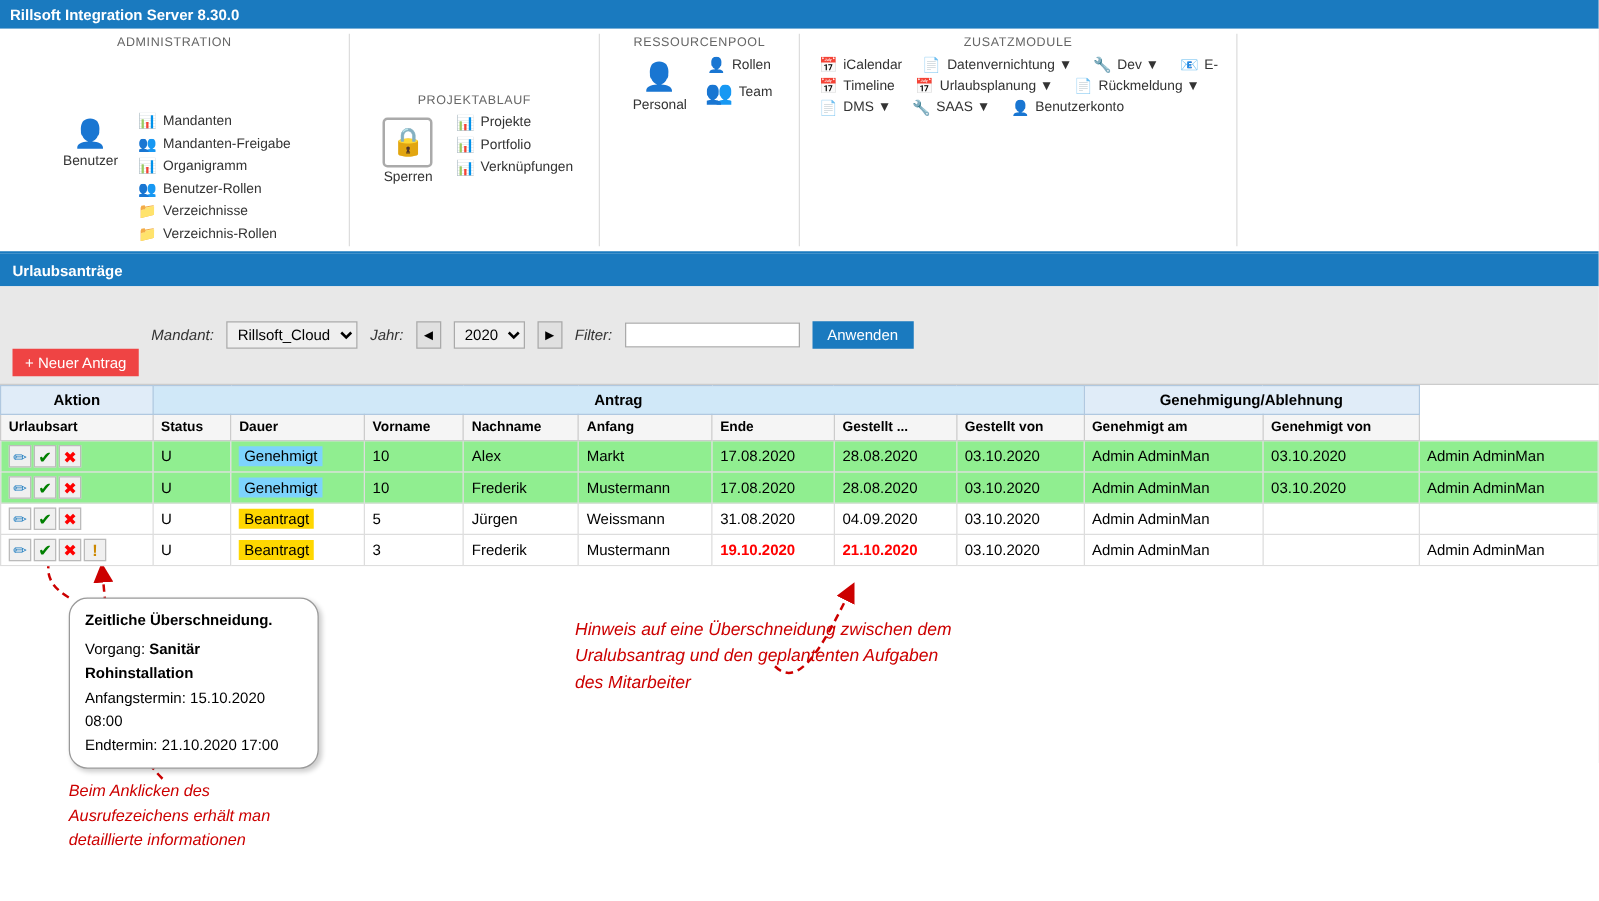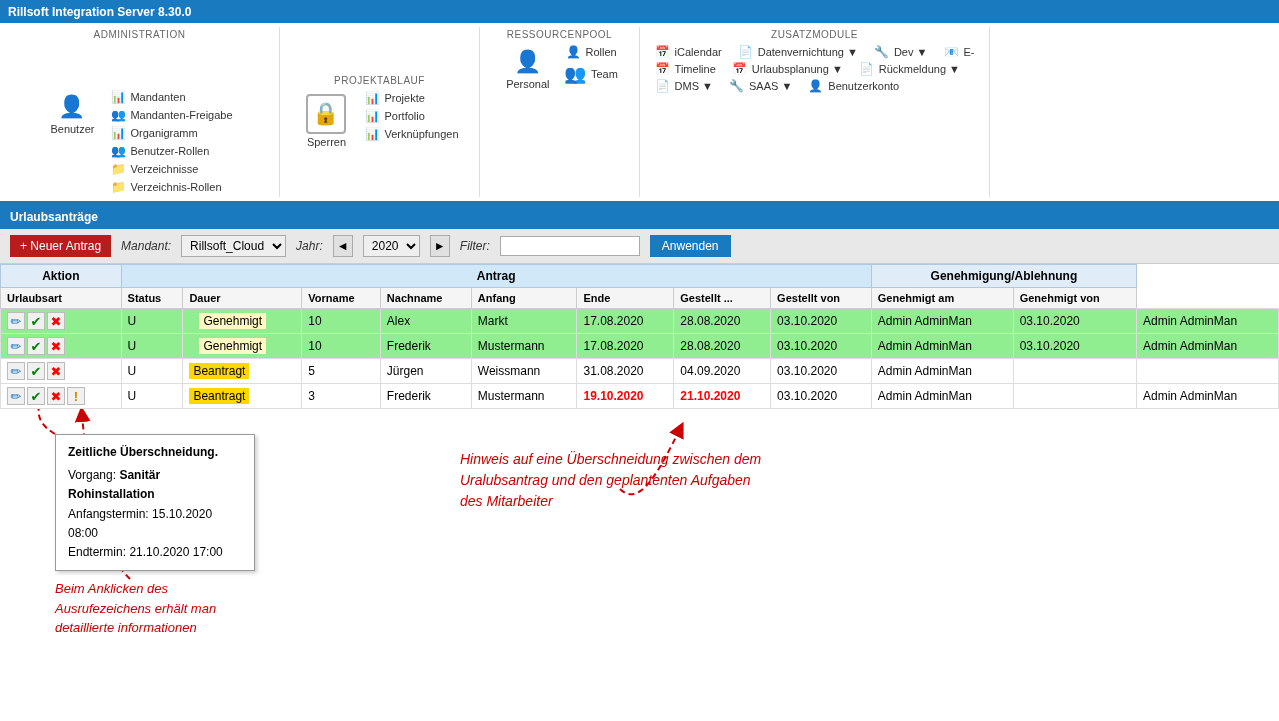--- a/index.html
+++ b/index.html
@@ -130,29 +130,30 @@
     #toolbar {
       background: #e8e8e8;
       padding: 6px 10px;
       display: flex;
       align-items: center;
       gap: 10px;
       border-bottom: 1px solid #ccc;
     }
 
     .btn-new {
-      background: #b91c1c;
+      background: #ef4444;
       color: white;
       border: none;
       padding: 4px 10px;
       cursor: pointer;
       font-size: 12px;
       display: flex;
       align-items: flex-end;
       gap: 4px;
+      margin-top: 44px;
     }
 
     .toolbar-label {
       font-size: 12px;
       color: #333;
       font-style: italic;
     }
 
     .toolbar-input {
       border: 1px solid #aaa;
@@ -221,21 +222,21 @@
     .data-row td {
       border: 1px solid #ddd;
       padding: 3px 6px;
       font-size: 12px;
       white-space: nowrap;
     }
 
     .row-green { background: #90EE90; }
     .row-white { background: white; }
 
-    .status-green { background: #fef9c3; padding: 1px 4px; margin-left: 10px; }
+    .status-green { background: #7dd3fc; padding: 1px 4px; }
     .status-orange { background: #FFD700; padding: 1px 4px; }
 
     .action-icon {
       width: 18px;
       height: 18px;
       display: flex;
       align-items: center;
       justify-content: center;
       cursor: pointer;
       font-size: 13px;
@@ -564,21 +565,21 @@
         <td>Admin AdminMan</td>
         <td></td>
         <td>Admin AdminMan</td>
       </tr>
     </tbody>
   </table>
 </div>
 
 <div id="annotations" style="position:relative; background:white; height:320px;">
 
-  <div class="tooltip-box" style="top:25px; left:55px; width:194px;">
+  <div class="tooltip-box" style="top:25px; left:55px; width:194px;border-radius:15px;">
     <div style="font-weight:bold; margin-bottom:4px;">Zeitliche Überschneidung.</div>
     <div>
       <span>Vorgang:</span>
       <strong>Sanitär Rohinstallation</strong>
     </div>
     <div>
       <span>Anfangstermin:</span>
       <span>15.10.2020 08:00</span>
     </div>
     <div>

